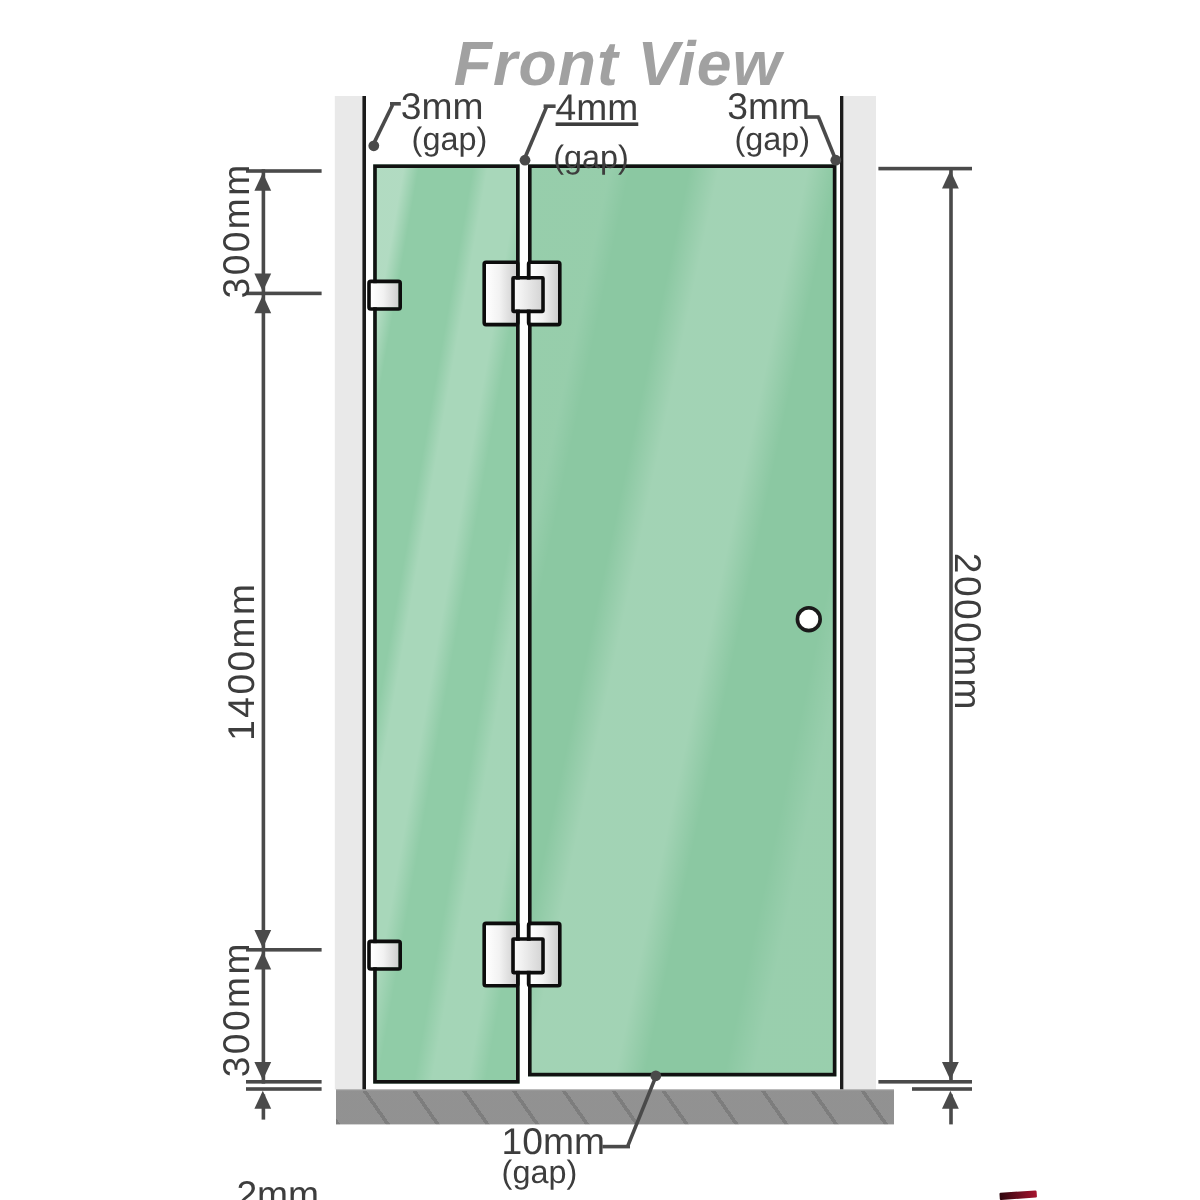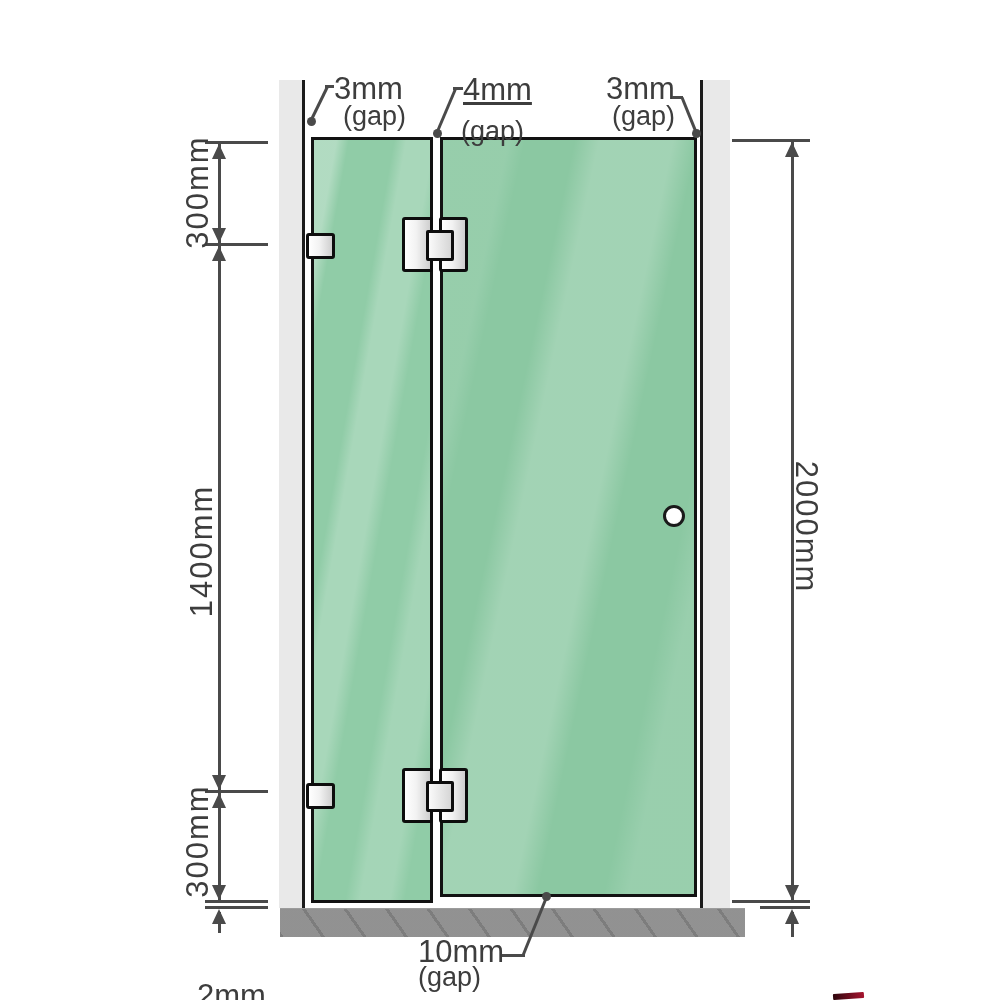--- a/index.html
+++ b/index.html
@@ -60,20 +60,21 @@
 
   
   .brand{left:833px;top:993px;width:31px;height:6px;transform:rotate(-4deg);
          background:linear-gradient(to right,#2e060d,#a7142f);border-radius:1px;}
 </style>
 </head>
 <body>
 
 <div id="canvas">
 
+  <div class="abs title">Front View</div>
 
   <div class="abs wall" style="left:279px;"></div>
   <div class="abs wall-edge" style="left:302px;"></div>
   <div class="abs wall-edge" style="left:700px;"></div>
   <div class="abs wall" style="left:703px;width:27px;"></div>
 
   <div class="abs floor"></div>
 
   <div class="abs glass glass-fixed"></div>
   <div class="abs glass glass-door"></div>

